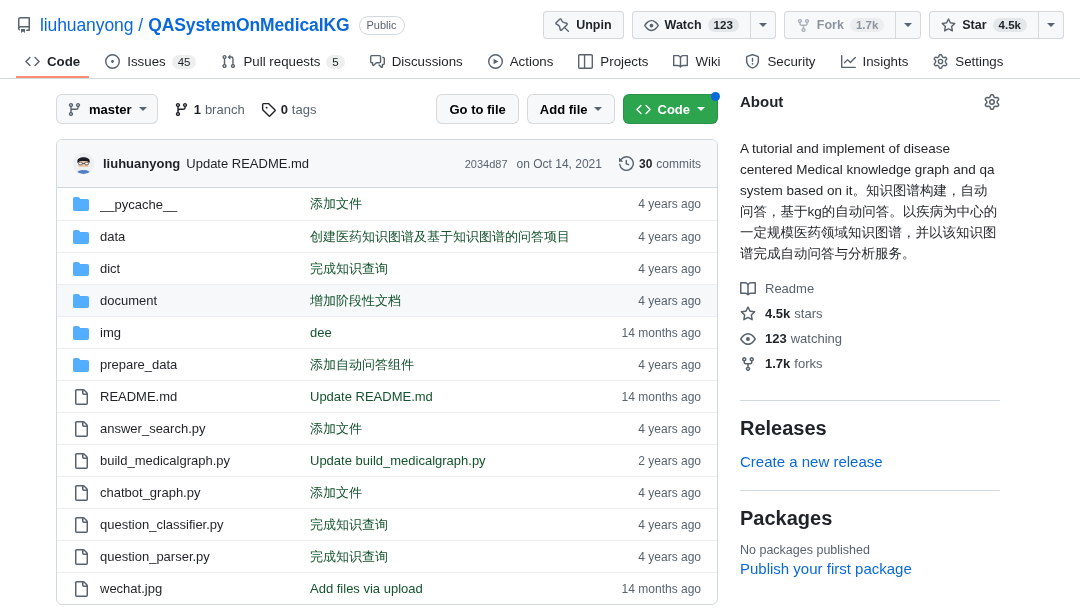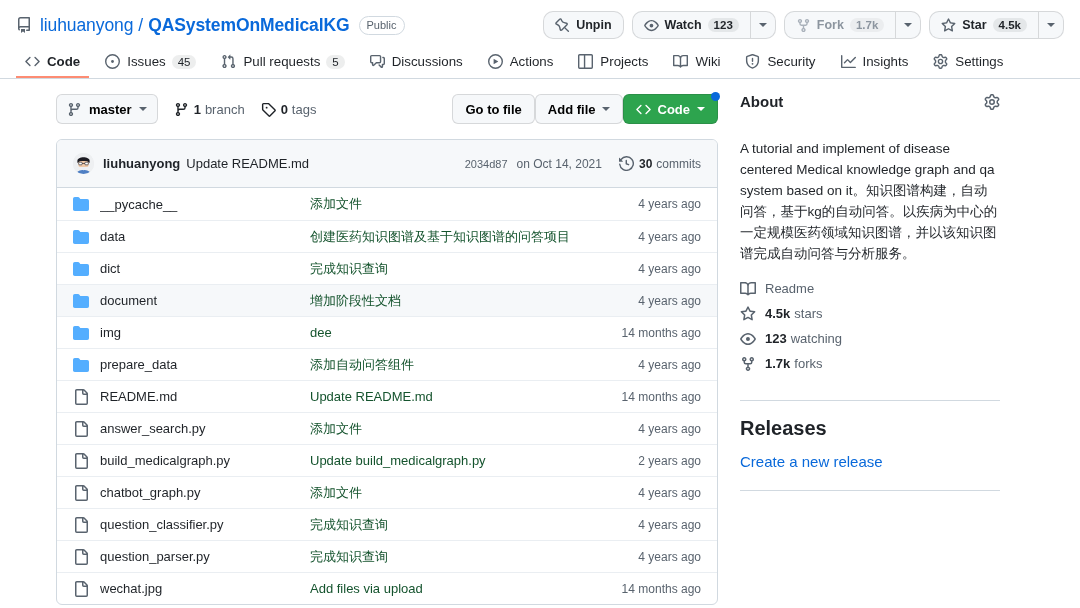--- a/index.html
+++ b/index.html
@@ -47,21 +47,21 @@
   }
   .btn {
     display: inline-flex; align-items: center;
     height: 28px;
     padding: 0 11px;
     font-size: 12.5px;
     font-weight: bold;
     color: #1f2328;
     background: #f6f8fa;
     border: 1px solid rgba(31,35,40,0.15);
-    border-radius: 10px;
+    border-radius: 4px;
     white-space: nowrap;
     cursor: pointer;
   }
   .btn .ico { width: 15px; height: 15px; margin-right: 6px; color: #59636e; flex: none; }
   .btn.disabled { color: #8c959f; background: #f6f8fa; cursor: default; }
   .btn.disabled .ico { color: #a9b1ba; }
   .counter {
     margin-left: 6px;
     background: rgba(31,35,40,0.08);
     border-radius: 2em;
@@ -139,21 +139,21 @@
   .branch-btn .ico { width: 15px; height: 15px; margin-right: 7px; color: #59636e; }
   .meta-link {
     display: inline-flex; align-items: center;
     font-size: 13px;
     color: #59636e;
     margin-left: 16px;
     cursor: pointer;
   }
   .meta-link .ico { width: 15px; height: 15px; margin-right: 5px; color: #1f2328; }
   .meta-link b { color: #1f2328; margin-right: 4px; }
-  .toolbar-right { margin-left: auto; display: flex; align-items: center; gap: 0; }
+  .toolbar-right { margin-left: auto; display: flex; align-items: center; gap: 8px; }
   .btn-green {
     display: inline-flex; align-items: center;
     height: 30px;
     padding: 0 12px;
     font-size: 13px;
     font-weight: bold;
     color: #ffffff;
     background: #2da44e;
     border: 1px solid rgba(31,35,40,0.15);
     border-radius: 6px;
@@ -659,15 +659,20 @@
 
     <hr class="side-rule">
 
     <div class="side-section">
       <div class="side-block-title">Releases</div>
       <a class="blue-link">Create a new release</a>
     </div>
 
     <hr class="side-rule">
 
+    <div class="side-section">
+      <div class="side-block-title">Packages</div>
+      <div class="empty-text">No packages published</div>
+      <a class="blue-link">Publish your first package</a>
+    </div>
 
   </aside>
 </div>
 
 </body></html>

